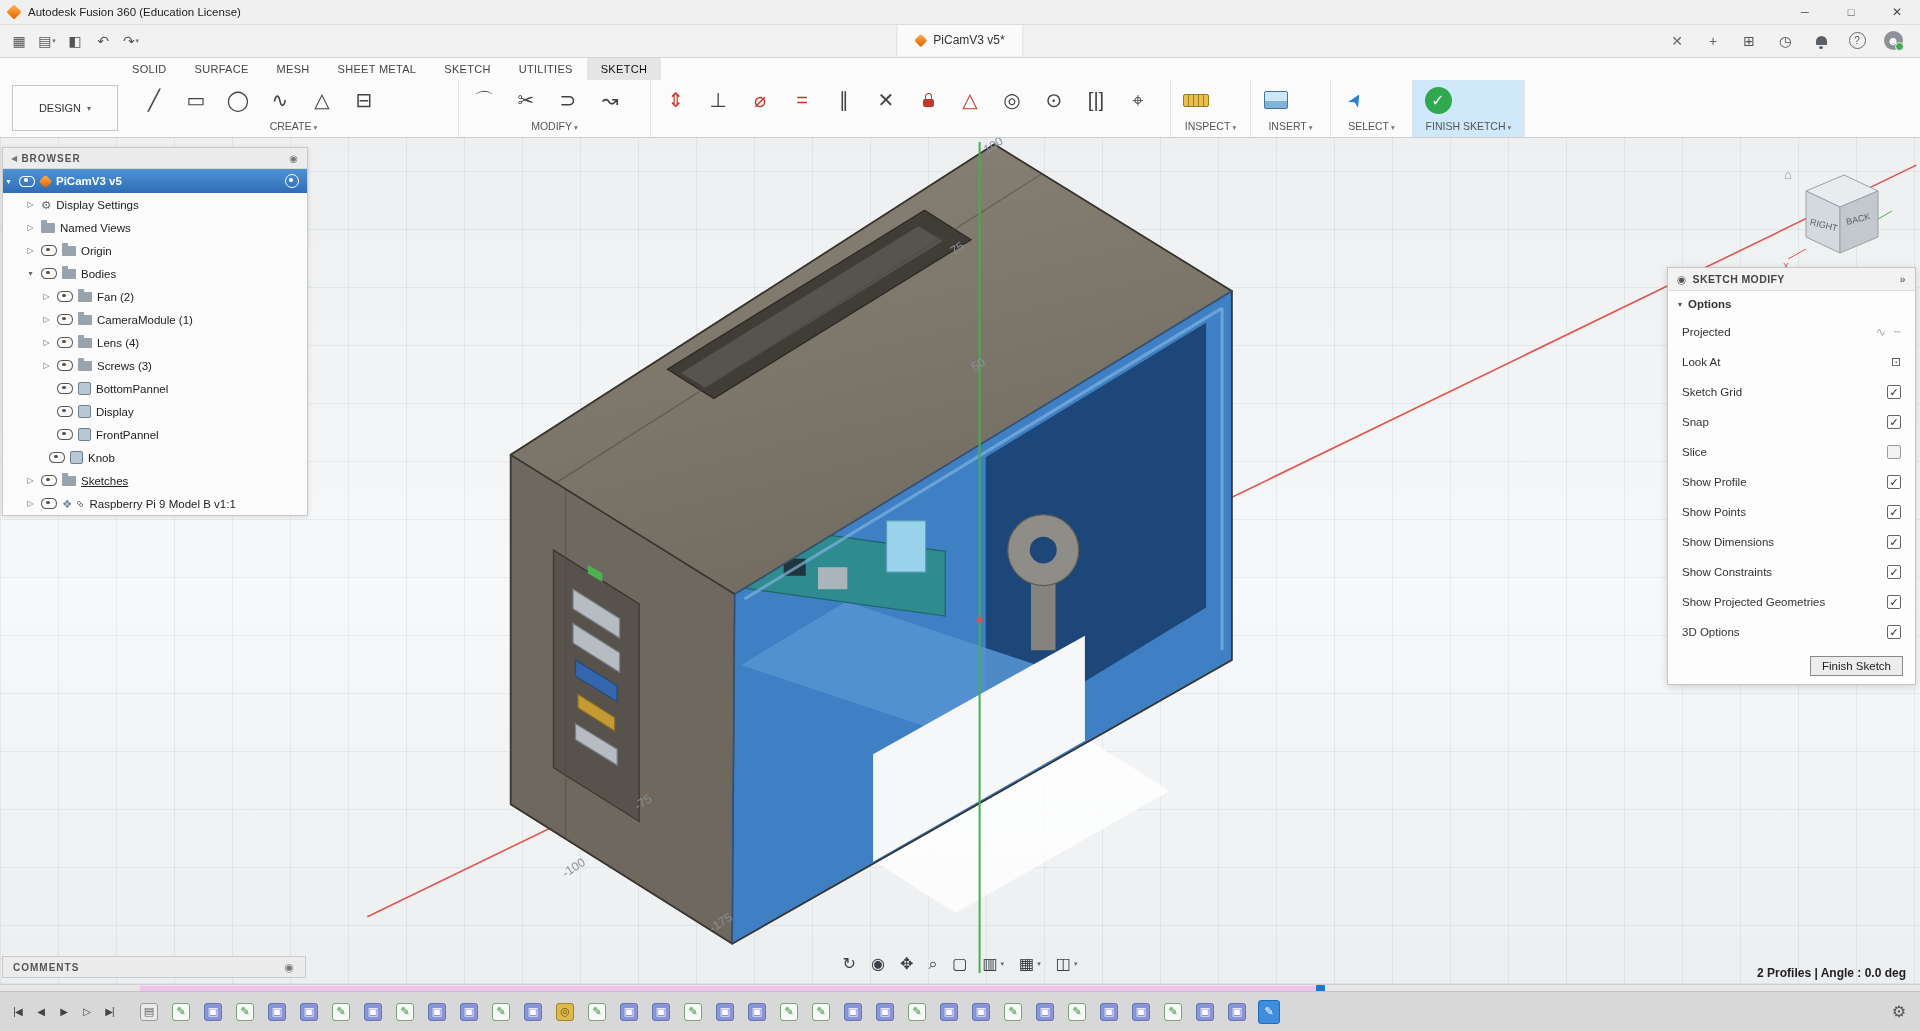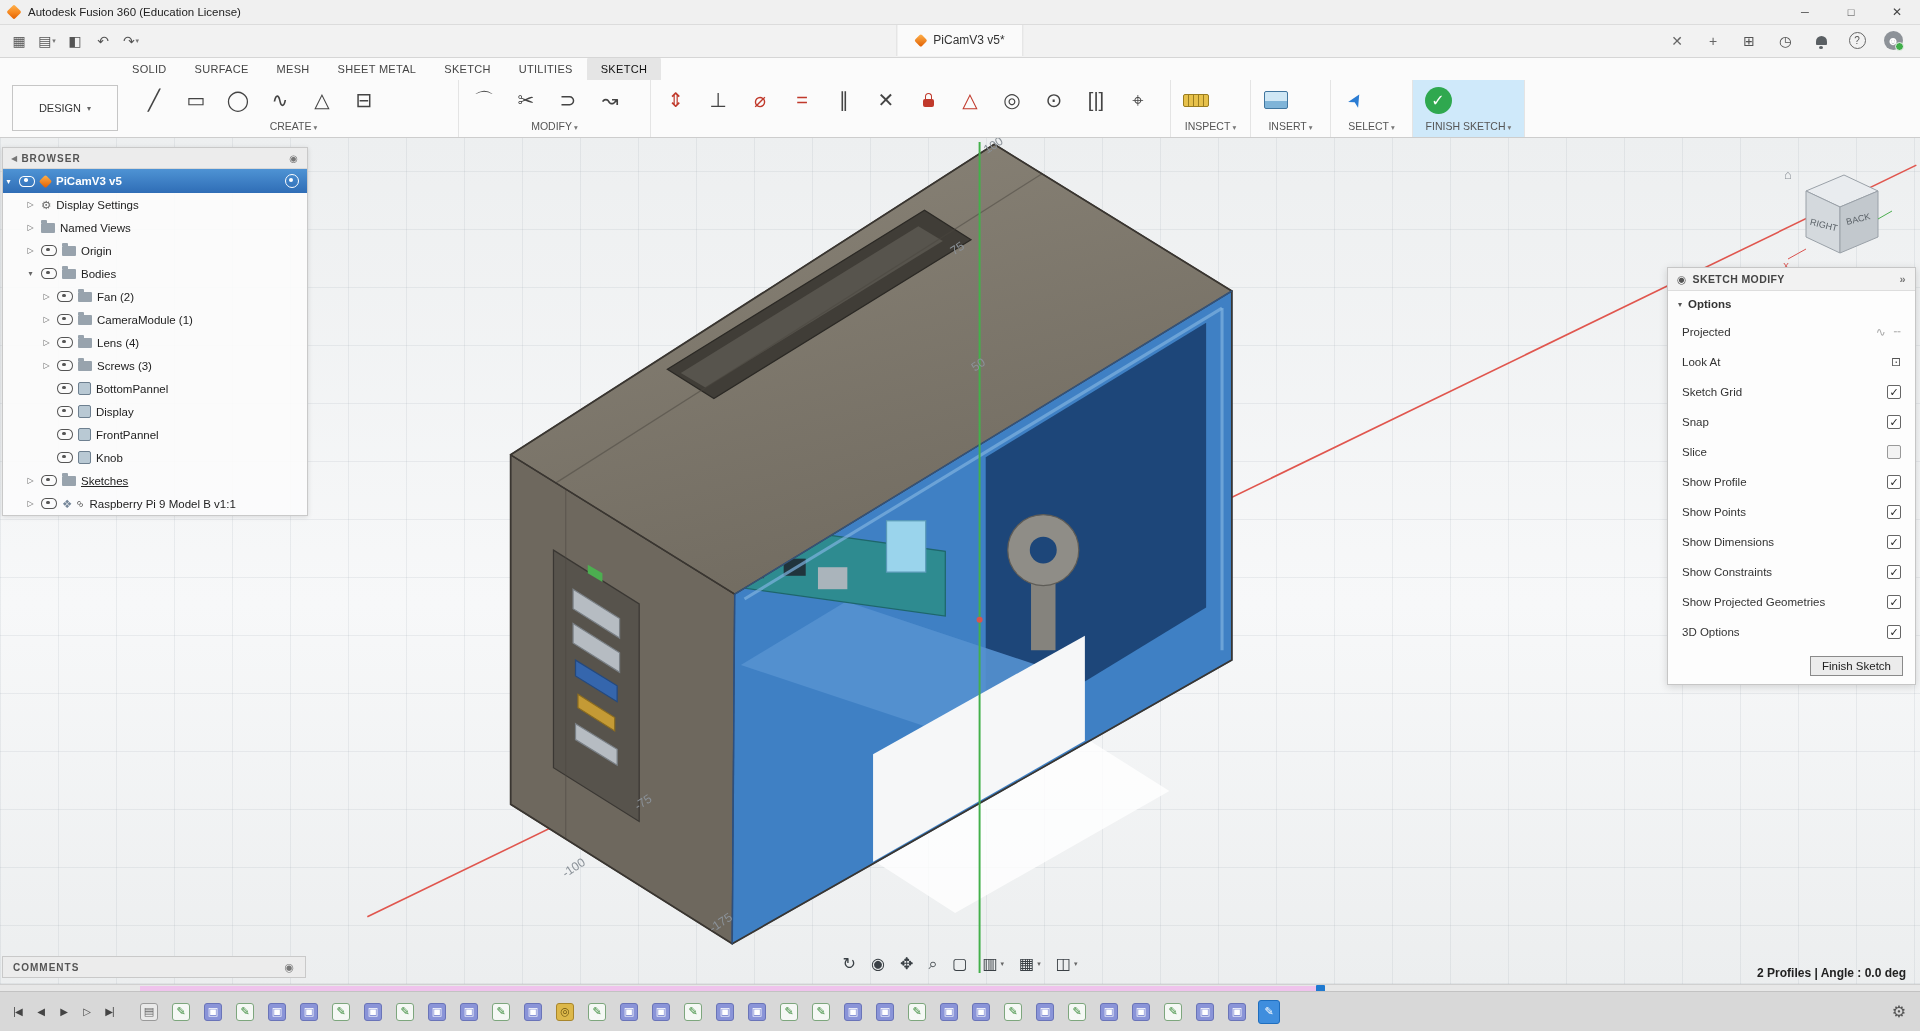--- a/index.html
+++ b/index.html
@@ -494,21 +494,21 @@
           <span class="eye-shape"></span>
           <span class="body-shape"></span>
           <span>Display</span>
         </div>
         <div class="brow" style="padding-left: 38px;">
           <span class="tw"></span>
           <span class="eye-shape"></span>
           <span class="body-shape"></span>
           <span>FrontPannel</span>
         </div>
-        <div class="brow" style="padding-left: 38px;">
+        <div class="brow" style="padding-left: 30px;">
           <span class="tw"></span>
           <span class="eye-shape"></span>
           <span class="body-shape"></span>
           <span>Knob</span>
         </div>
         <div class="brow" style="padding-left: 22px;">
           <span class="tw">▷</span>
           <span class="eye-shape"></span>
           <span class="folder-shape"></span>
           <span class="ulab">Sketches</span>

